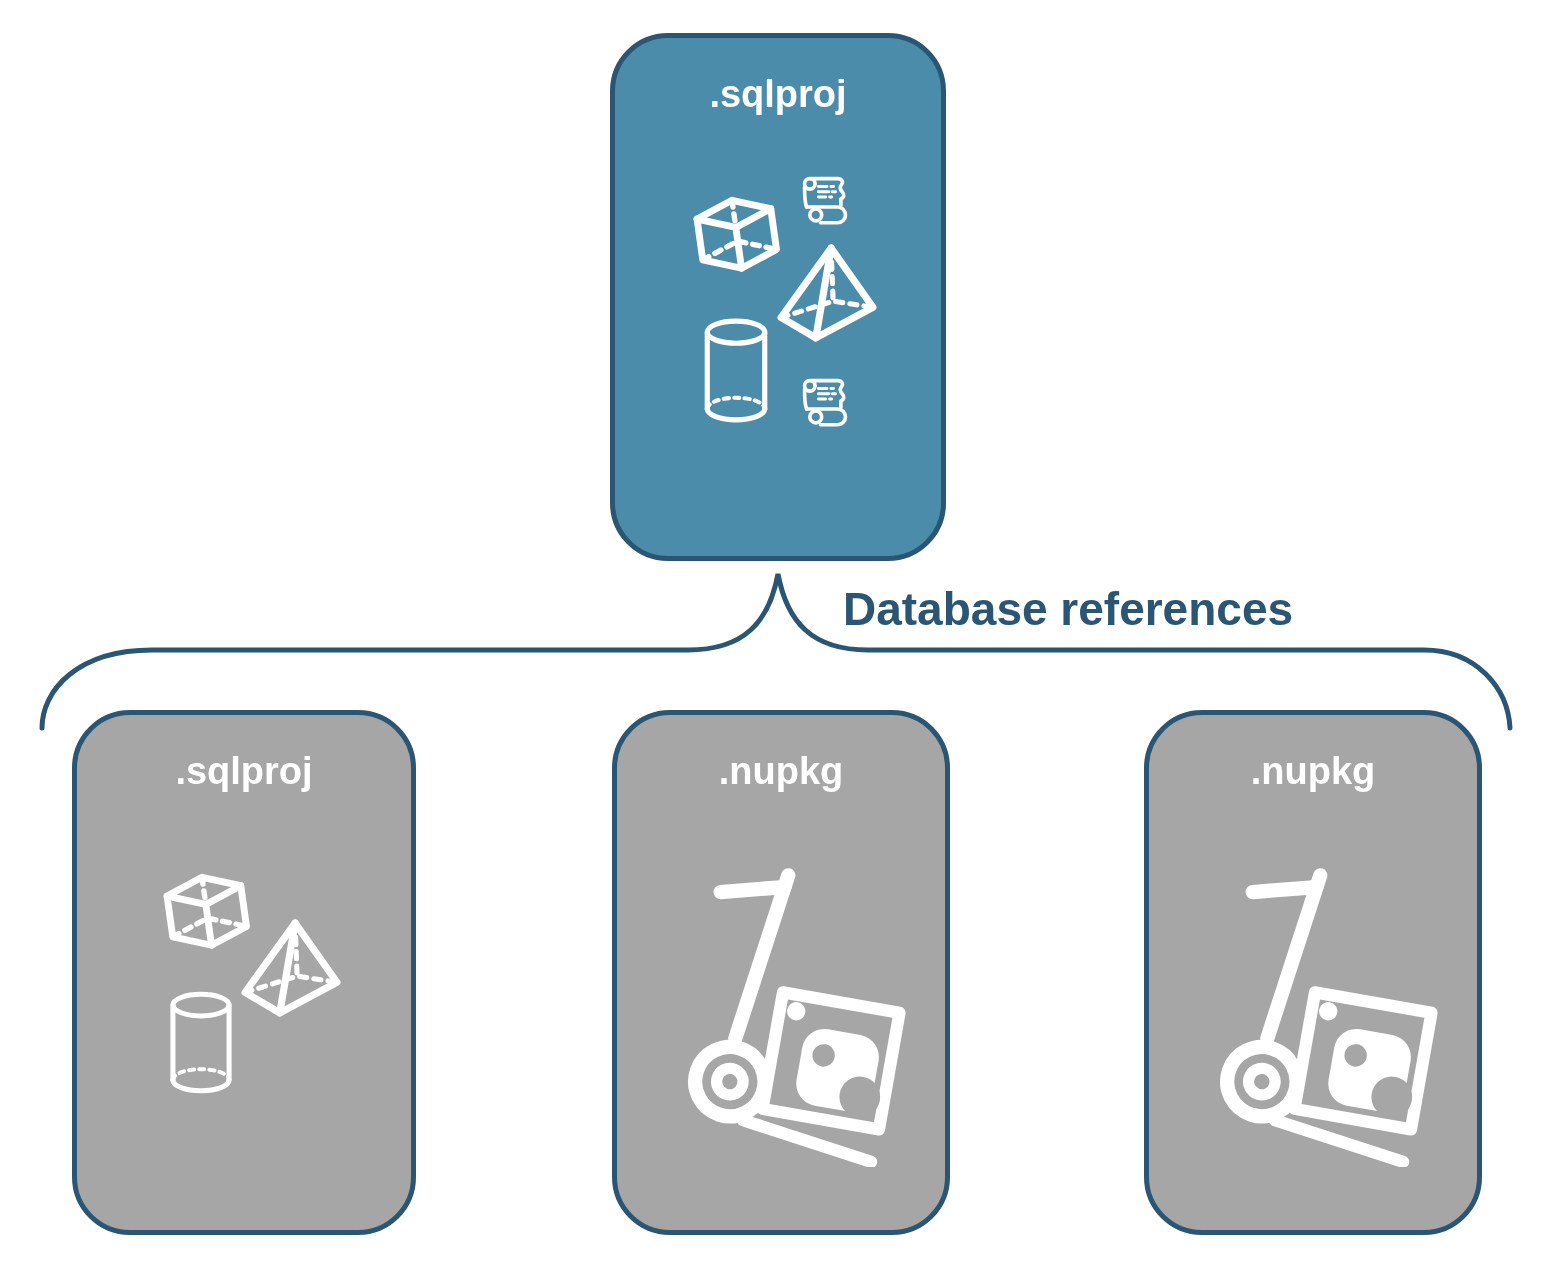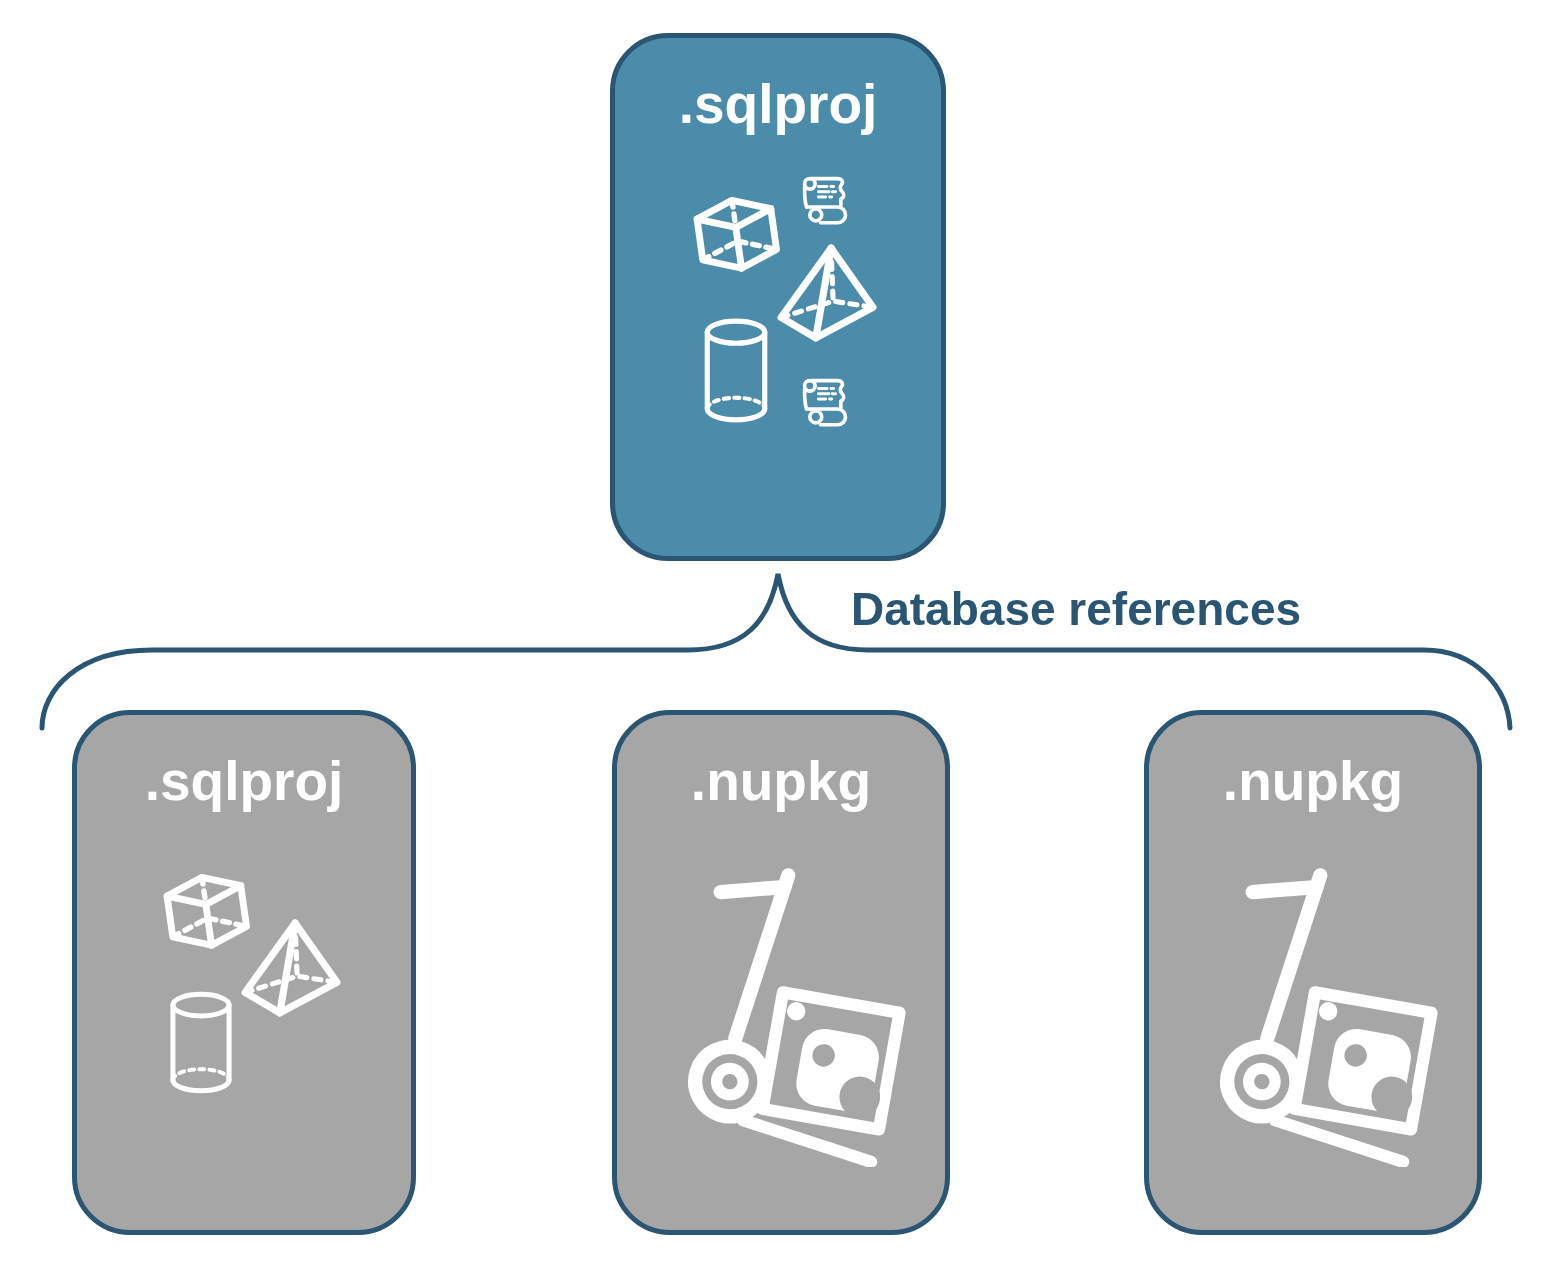--- a/index.html
+++ b/index.html
@@ -22,21 +22,21 @@
     border-radius:58px;
     box-sizing:border-box;
   }
   .card.blue{background:var(--card-blue);}
   .card.gray{background:var(--card-gray);}
   .card-title{
     display:block;
     margin-top:36px;
     text-align:center;
     color:var(--icon-white);
-    font-size:55px;
+    font-size:38px;
     font-weight:700;
     letter-spacing:0px;
     line-height:1.1;
   }
   .icon{position:absolute;color:var(--icon-white);}
   .icon svg,svg.icon{display:block;width:100%;height:100%;}
   .tilt-cube{transform:rotate(-8deg);}
   #main-card{left:610px;top:33px;width:336px;height:528px;}
   #ref-card-sqlproj{left:72px;top:710px;width:344px;height:525px;}
   #ref-card-nupkg-1{left:612px;top:710px;width:338px;height:525px;}
@@ -55,21 +55,21 @@
   #ref-card-sqlproj .pos-cylinder{left:88px;top:274px;width:72px;height:110px;}
 
   
   .pos-dolly{left:34px;top:146px;width:296px;height:306px;}
 
   .brace-layer{position:absolute;left:0;top:0;width:1566px;height:1274px;pointer-events:none;}
   .brace-path{stroke:var(--line-blue);stroke-width:5;fill:none;stroke-linecap:round;}
   .connector-label{
     position:absolute;left:843px;top:582px;
     color:var(--line-blue);
-    font-size:46px;font-weight:700;white-space:nowrap;margin-left:8px;
+    font-size:46px;font-weight:700;white-space:nowrap;
   }
 </style>
 </head>
 <body>
 
 <svg width="0" height="0" style="position:absolute" aria-hidden="true">
   <defs>
     <symbol id="sym-cube" viewBox="0 0 100 100">
       <g stroke="currentColor" fill="none" stroke-width="7" stroke-linecap="round" stroke-linejoin="round">
         <path d="M50 6 L88 20 L50 34 L12 20 Z"></path>

